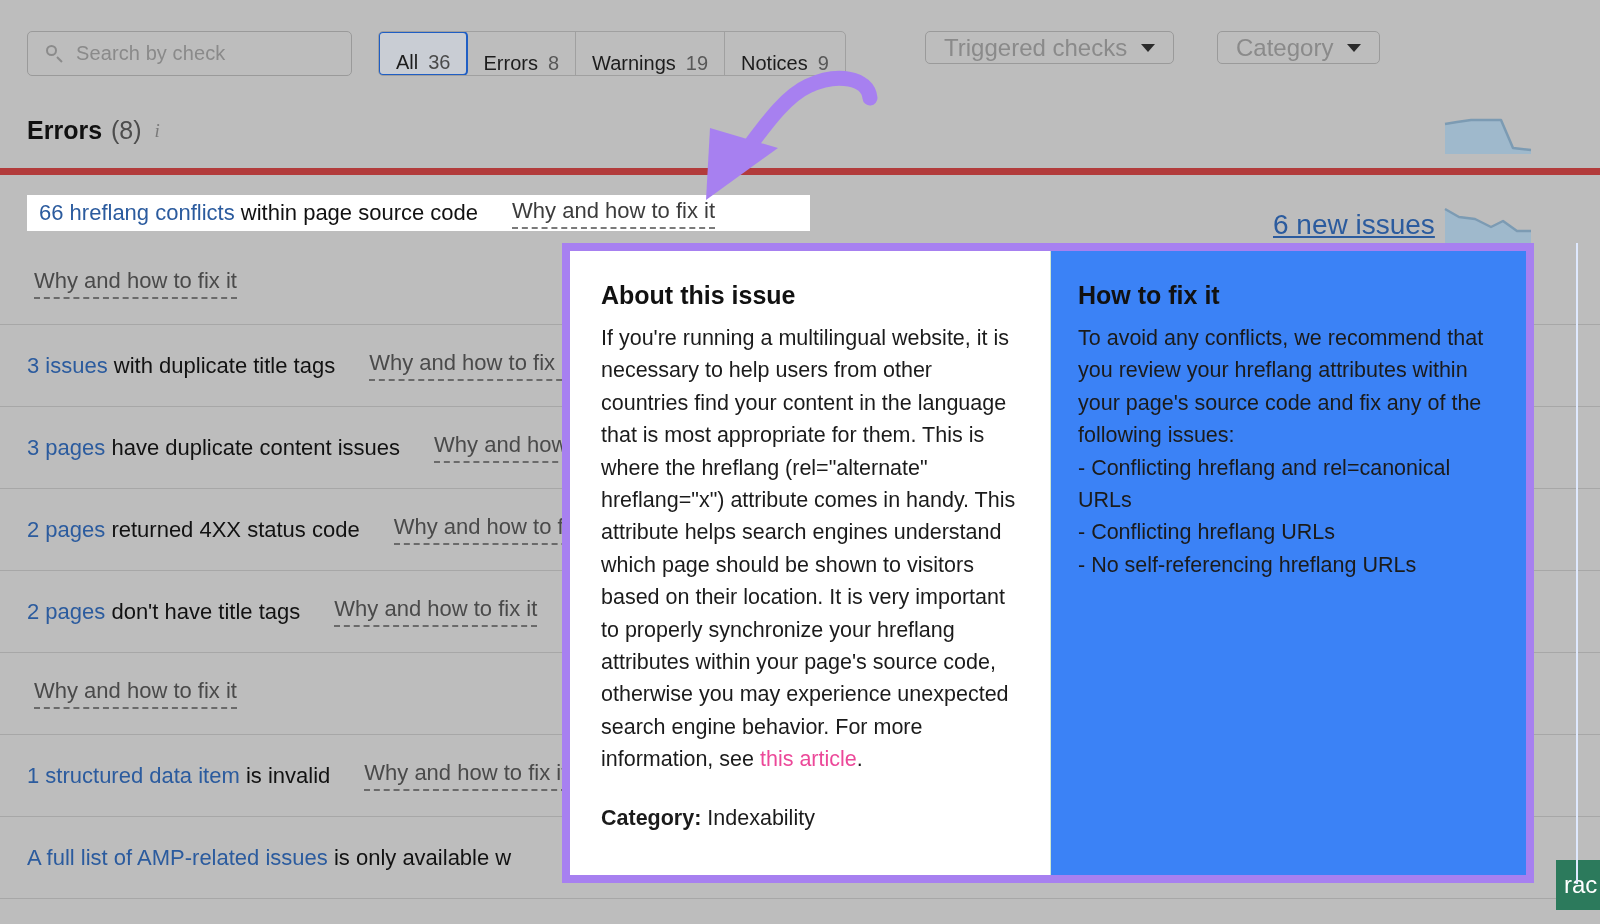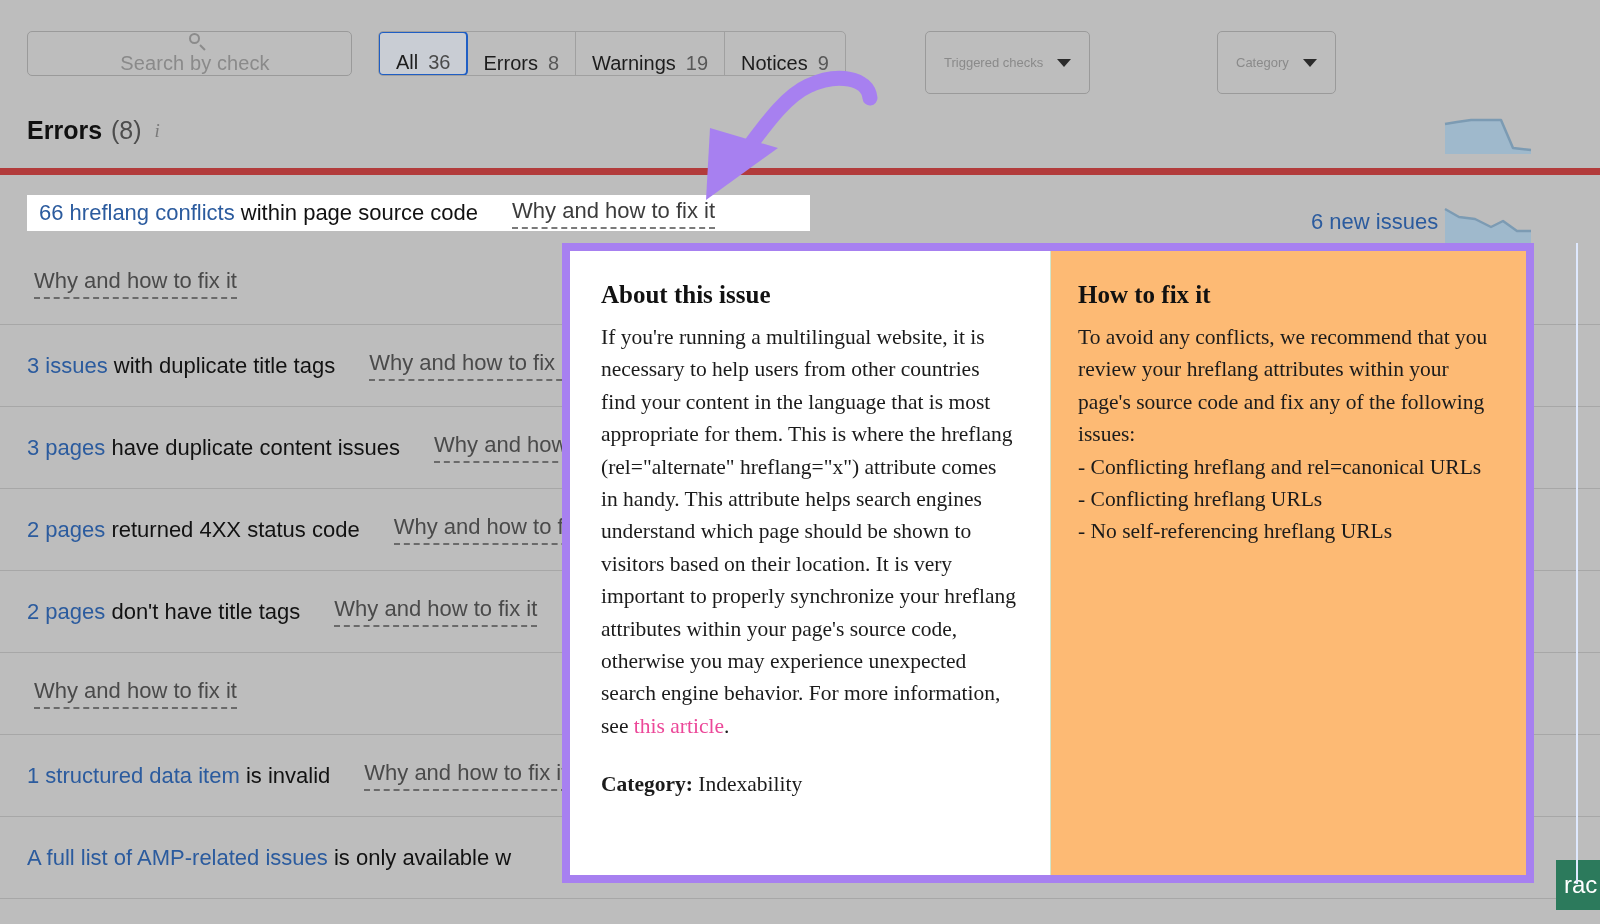--- a/index.html
+++ b/index.html
@@ -9,21 +9,21 @@
     font-family:"Liberation Sans","DejaVu Sans",sans-serif;
     -webkit-font-smoothing:antialiased;
   }
   .page{position:absolute;inset:0;}
 
   
   .toolbar{position:absolute;left:0;top:0;width:1600px;height:108px;}
   .search-box{
     position:absolute;left:27px;top:31px;width:325px;height:45px;
     border:1px solid #9a9a9a;border-radius:5px;background:transparent;
-    display:flex;align-items:center;box-sizing:border-box;flex-direction:column;
+    display:flex;align-items:center;box-sizing:border-box;
   }
   .search-icon{width:20px;height:20px;margin-left:17px;flex:none;position:relative;}
   .search-icon::before{
     content:"";position:absolute;left:1px;top:1px;width:11px;height:11px;
     border:2px solid #8b8b8b;border-radius:50%;box-sizing:border-box;
   }
   .search-icon::after{
     content:"";position:absolute;left:12px;top:12px;width:7px;height:2px;
     background:#8b8b8b;transform:rotate(45deg);transform-origin:left center;
   }
@@ -40,23 +40,23 @@
   }
   .seg-item:last-child{border-right:none;}
   .seg-item .cnt{color:#585858;}
   .seg-item.active{
     background:#c9cdd4;border:2px solid #1f5ec4;border-radius:5px;
     margin:-1px;height:calc(100% + 2px);
   }
   .seg-item.active .cnt{color:#4a4a4a;}
 
   .drop{
-    position:absolute;top:31px;height:63px;display:flex;align-items:center;
+    position:absolute;top:31px;height:33px;display:flex;align-items:center;
     gap:14px;padding:0 18px;border:1px solid #9a9a9a;border-radius:5px;
-    color:#8a8a8a;font-size:13px;box-sizing:border-box;white-space:nowrap;
+    color:#8a8a8a;font-size:24px;box-sizing:border-box;white-space:nowrap;
   }
   #drop-triggered{left:925px;}
   #drop-category{left:1217px;}
   .chev{width:0;height:0;border-left:7px solid transparent;border-right:7px solid transparent;border-top:8px solid #2b2b2b;flex:none;}
 
   
   .sec-head{position:absolute;left:27px;top:116px;display:flex;align-items:center;gap:9px;}
   .sec-title{font-size:25px;font-weight:bold;color:#111;}
   .sec-count{font-size:25px;color:#4d4d4d;}
   .info-i{font-size:19px;color:#7a7a7a;font-style:italic;font-family:"Liberation Serif","DejaVu Serif",serif;margin-left:4px;}
@@ -79,37 +79,36 @@
     border-bottom:2px dashed #6a6a6a;padding-bottom:3px;
   }
   .row.hl{
     position:absolute;left:27px;top:20px;width:783px;height:36px;
     background:#ffffff;border-bottom:none;z-index:6;
   }
   .row.hl .txt{margin-left:12px;color:#111;}
   .row.hl .why{color:#3c3c3c;border-bottom:2px dashed #7a7a7a;}
   .rowspace{height:68px;}
   .new-issues{
-    position:absolute;left:1311px;top:34px;font-size:22px;color:#2b5b9e;z-index:5;
+    position:absolute;left:1273px;top:34px;font-size:28px;color:#2b5b9e;z-index:5;text-decoration:underline;
   }
   .spark-row{position:absolute;left:1443px;top:24px;z-index:5;}
 
   
   .tip{
     position:absolute;left:562px;top:243px;width:972px;height:640px;
     background:#a780f0;padding:8px;box-sizing:border-box;z-index:20;
     display:flex;
-    font-family:Liberation Serif, serif;
   }
   .tip-left{
     width:480px;background:#ffffff;box-sizing:border-box;
     padding:30px 32px 0 31px;overflow:hidden;
   }
   .tip-right{
-    flex:1;background:#fdba74;box-sizing:border-box;
+    flex:1;background:#3b82f6;box-sizing:border-box;
     padding:30px 30px 0 27px;border-left:1px solid #cfe6cf;overflow:hidden;
   }
   .tip-h{font-size:25px;font-weight:bold;color:#111;margin:0 0 12px 0;}
   .tip-p{font-size:21.5px;line-height:32.4px;color:#1b1b1b;margin:0;}
   .tip-p .a{color:#ec4899;}
   .tip-cat{font-size:21.5px;color:#1b1b1b;margin:30px 0 0 0;}
   .tip-cat b{font-weight:bold;}
 
   
   .arrow{position:absolute;left:690px;top:70px;z-index:30;pointer-events:none;}

